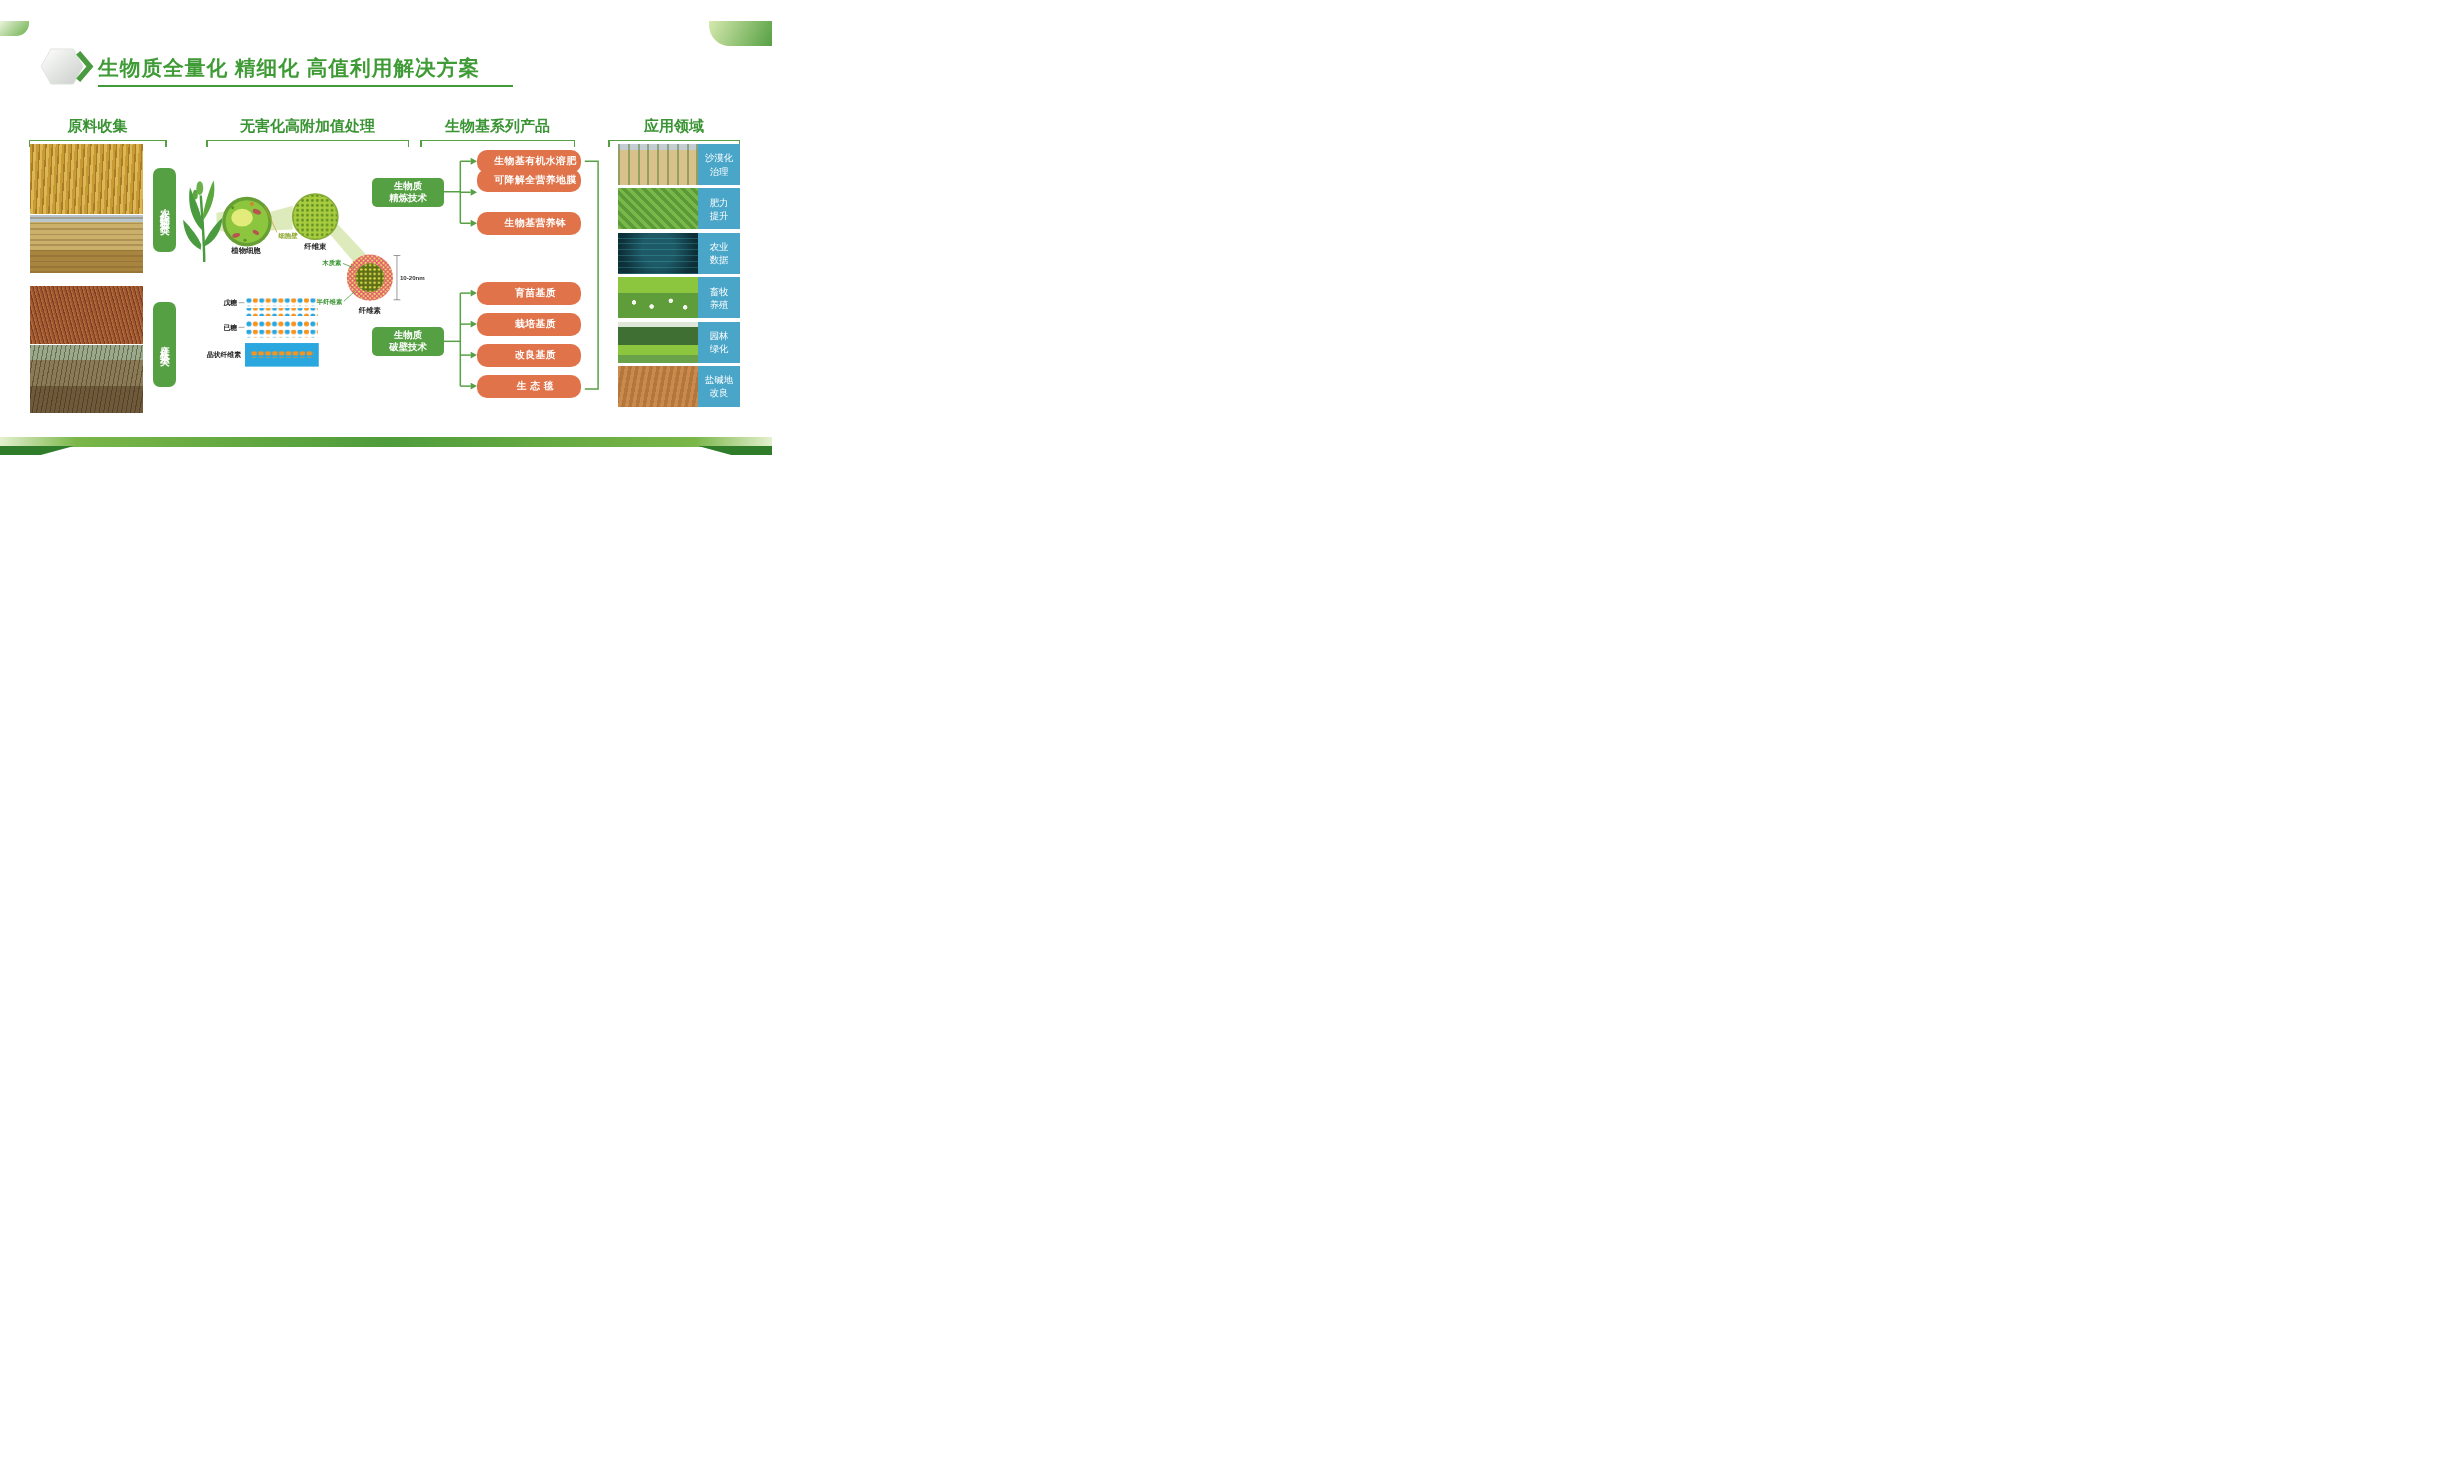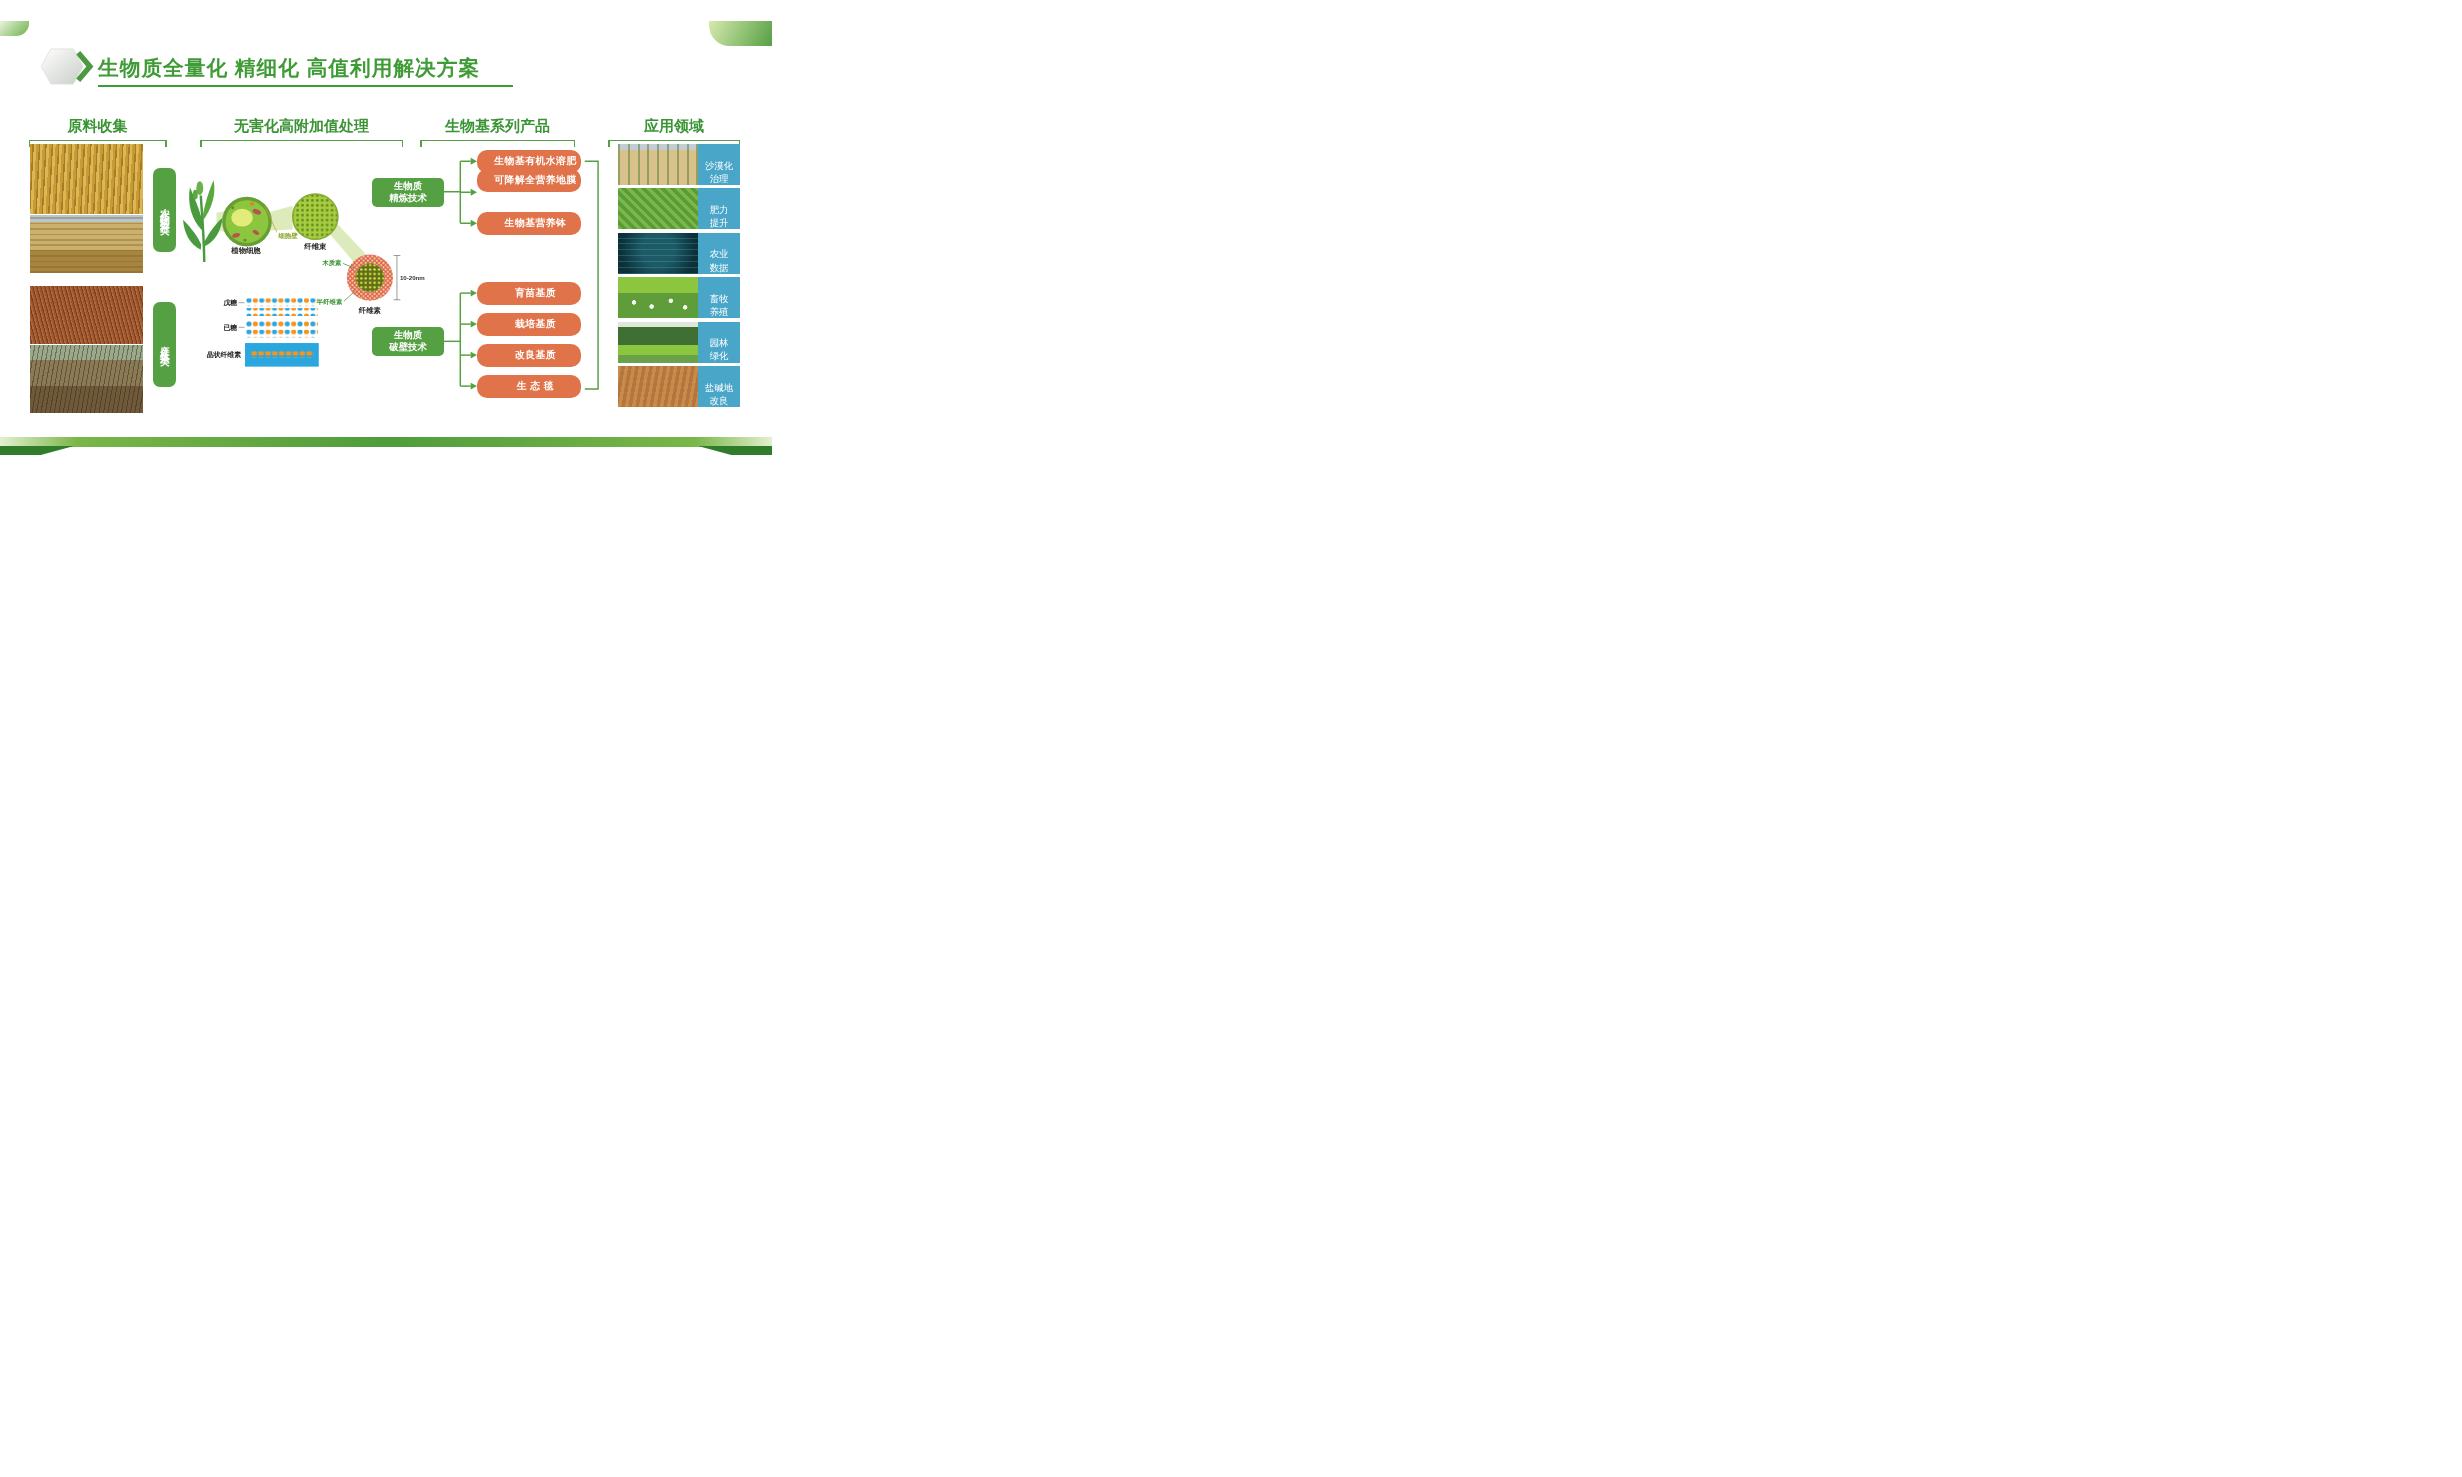--- a/index.html
+++ b/index.html
@@ -68,21 +68,21 @@
   .prod { position:absolute; left:477px; width:104px; height:22.7px; background:#e0734a; border-radius:10px;
     color:#fff; display:flex; align-items:center; justify-content:center; font-size:9.8px; font-weight:600;
     letter-spacing:0.5px; white-space:nowrap;padding-left:13px; }
   .connectors { position:absolute; left:0; top:0; pointer-events:none; }
 
   
   .apps { position:absolute; left:618px; top:123px; }
   .app-row { display:flex; height:41px; margin-bottom:3.4px; }
   .app-photo { width:80px; height:41px; }
   .app-label { width:42px; height:41px; background:#4aa6c9; color:#fff; display:flex; flex-direction:column;
-    align-items:center; justify-content:flex-end; font-size:9.4px; line-height:1.4; text-align:center; }
+    align-items:center; justify-content:center; font-size:9.4px; line-height:1.4; text-align:center; }
 </style>
 </head>
 <body>
 
 <div class="slide">
 
   <div class="corner-tl"></div>
   <div class="corner-tr"></div>
   <div class="bottom-band"></div>
   <div class="corner-bl"></div>
@@ -98,21 +98,21 @@
     <polygon points="28,6 74,6 94,42 74,78 28,78 8,42" fill="url(#hexG)" stroke="#dfe4dc" stroke-width="2"></polygon>
     <path d="M84,14 L108,42 L84,70" fill="none" stroke="#4a9b3f" stroke-width="11"></path>
   </svg>
   <h1 class="page-title">生物质全量化 精细化 高值利用解决方案</h1>
   <div class="title-underline"></div>
 
   <div class="sec" style="left:28.6px;width:138px;top:96px">
     <div class="lbl">原料收集</div>
     <div class="bracket"></div>
   </div>
-  <div class="sec" style="left:200px;width:203px;top:96px">
+  <div class="sec" style="left:206px;width:203px;top:96px">
     <div class="lbl">无害化高附加值处理</div>
     <div class="bracket"></div>
   </div>
   <div class="sec" style="left:420px;width:155px;top:96px">
     <div class="lbl">生物基系列产品</div>
     <div class="bracket"></div>
   </div>
   <div class="sec" style="left:608px;width:132px;top:96px">
     <div class="lbl">应用领域</div>
     <div class="bracket"></div>

